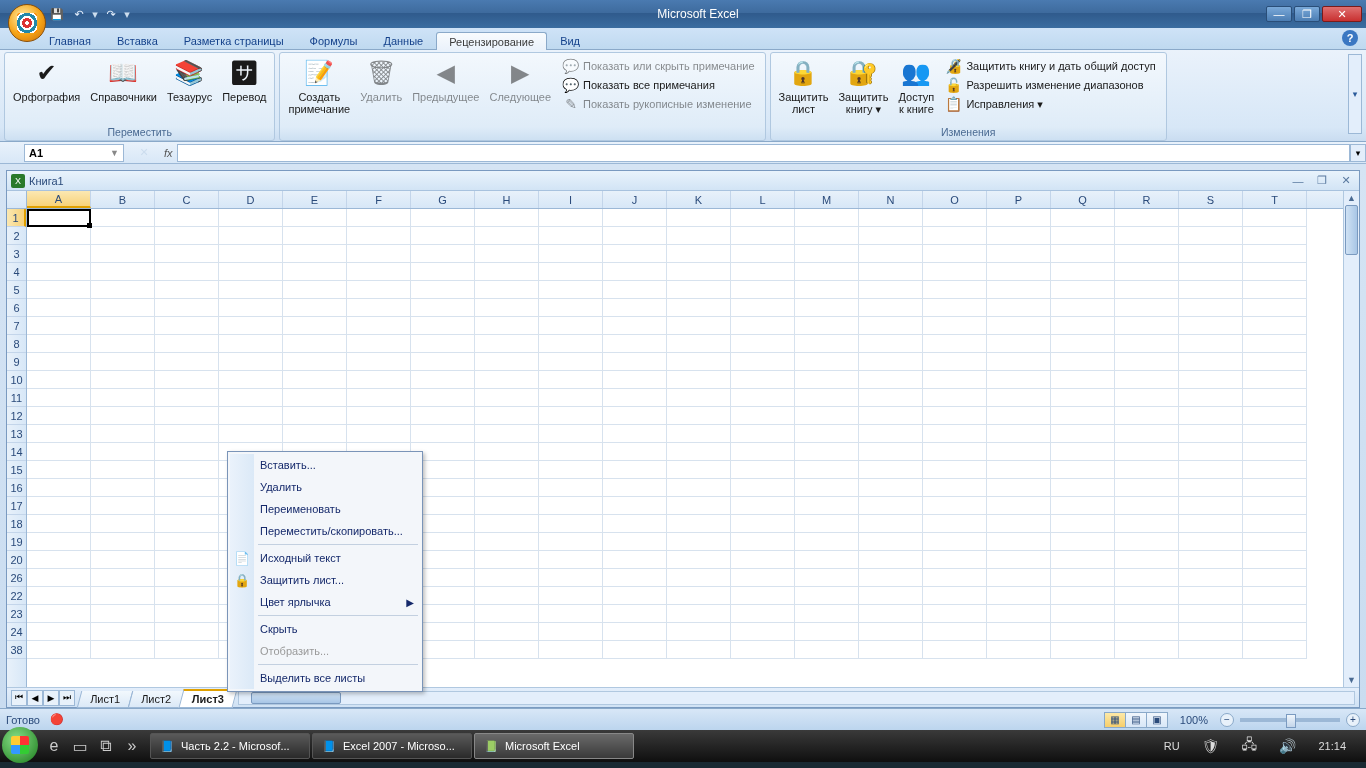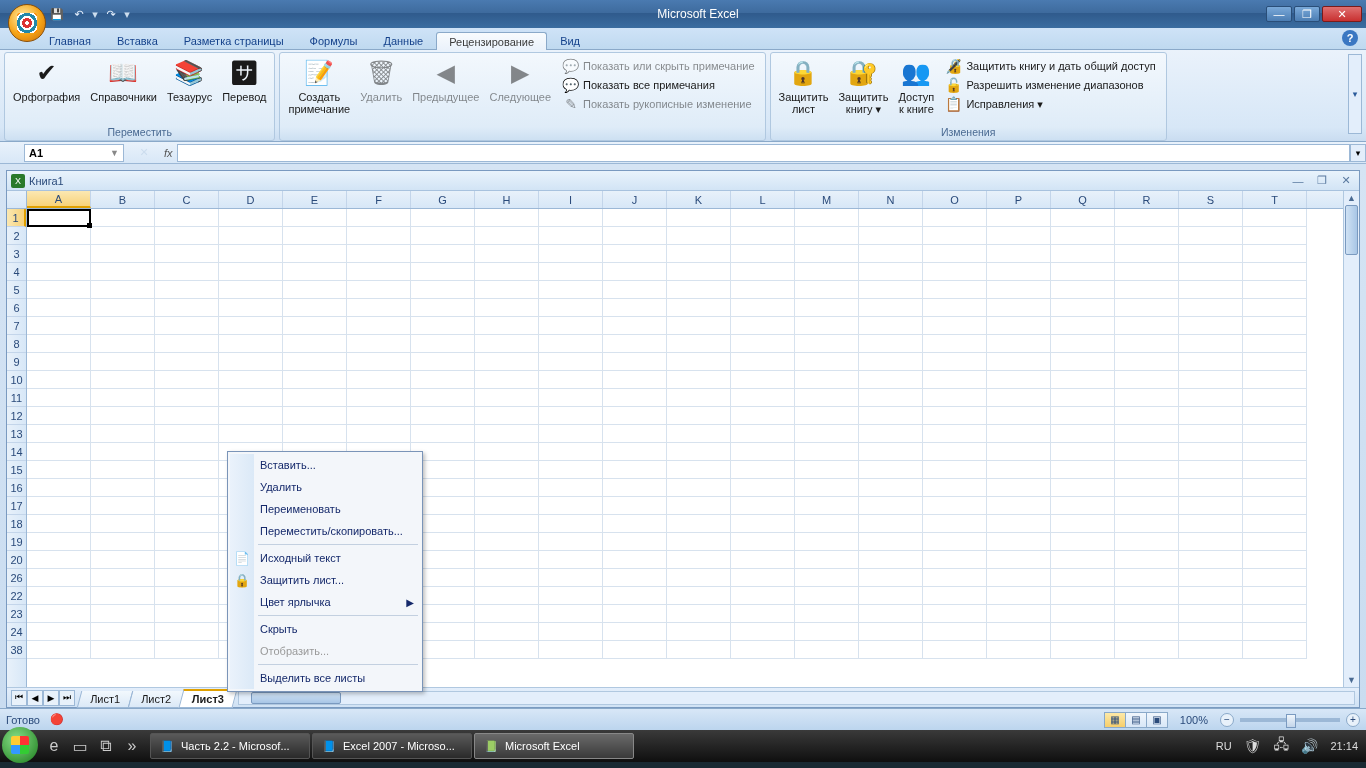--- a/index.html
+++ b/index.html
@@ -107,21 +107,21 @@
 
 
 .taskbar { height: 32px; background: linear-gradient(#3a3a3a,#0f0f0f); display: flex; align-items: center; }
 .start { width: 36px; height: 36px; border-radius: 50%; background: radial-gradient(circle at 40% 35%,#88e088,#1a7a1a); margin: -2px 4px 0 2px; display:flex; align-items:center; justify-content:center;}
 .start::after{content:""; width:18px; height:18px; background:conic-gradient(#f33 0 25%,#3c3 0 50%,#39f 0 75%,#fc3 0); border-radius:2px;}
 .ql { display: flex; gap: 2px; margin-right: 6px; }
 .ql-btn { width: 24px; height: 24px; display: flex; align-items: center; justify-content: center; color: #ccc; font-size:16px;}
 .task { height: 26px; padding: 0 8px; margin-right: 2px; background: linear-gradient(#5a5a5a,#2a2a2a); border: 1px solid #555; border-radius: 2px; display: flex; align-items: center; gap: 6px; color: #fff; min-width: 160px; }
 .task.active { background: linear-gradient(#6a6a6a,#3a3a3a); border-color:#888;}
 .task .tico { width:16px; height:16px; display:flex; align-items:center; justify-content:center;}
-.tray { margin-left: auto; display: flex; align-items: center; gap: 12px; padding-right: 8px; color: #ddd; }
+.tray { margin-left: auto; display: flex; align-items: center; gap: 22px; padding-right: 20px; color: #ddd; }
 .tray .ico { font-size:14px;}
 </style>
 </head>
 <body>
 
 <div class="titlebar">
   <div class="office-btn"></div>
   <div class="qat">
     <div class="qat-btn">💾</div>
     <div class="qat-btn">↶</div>

